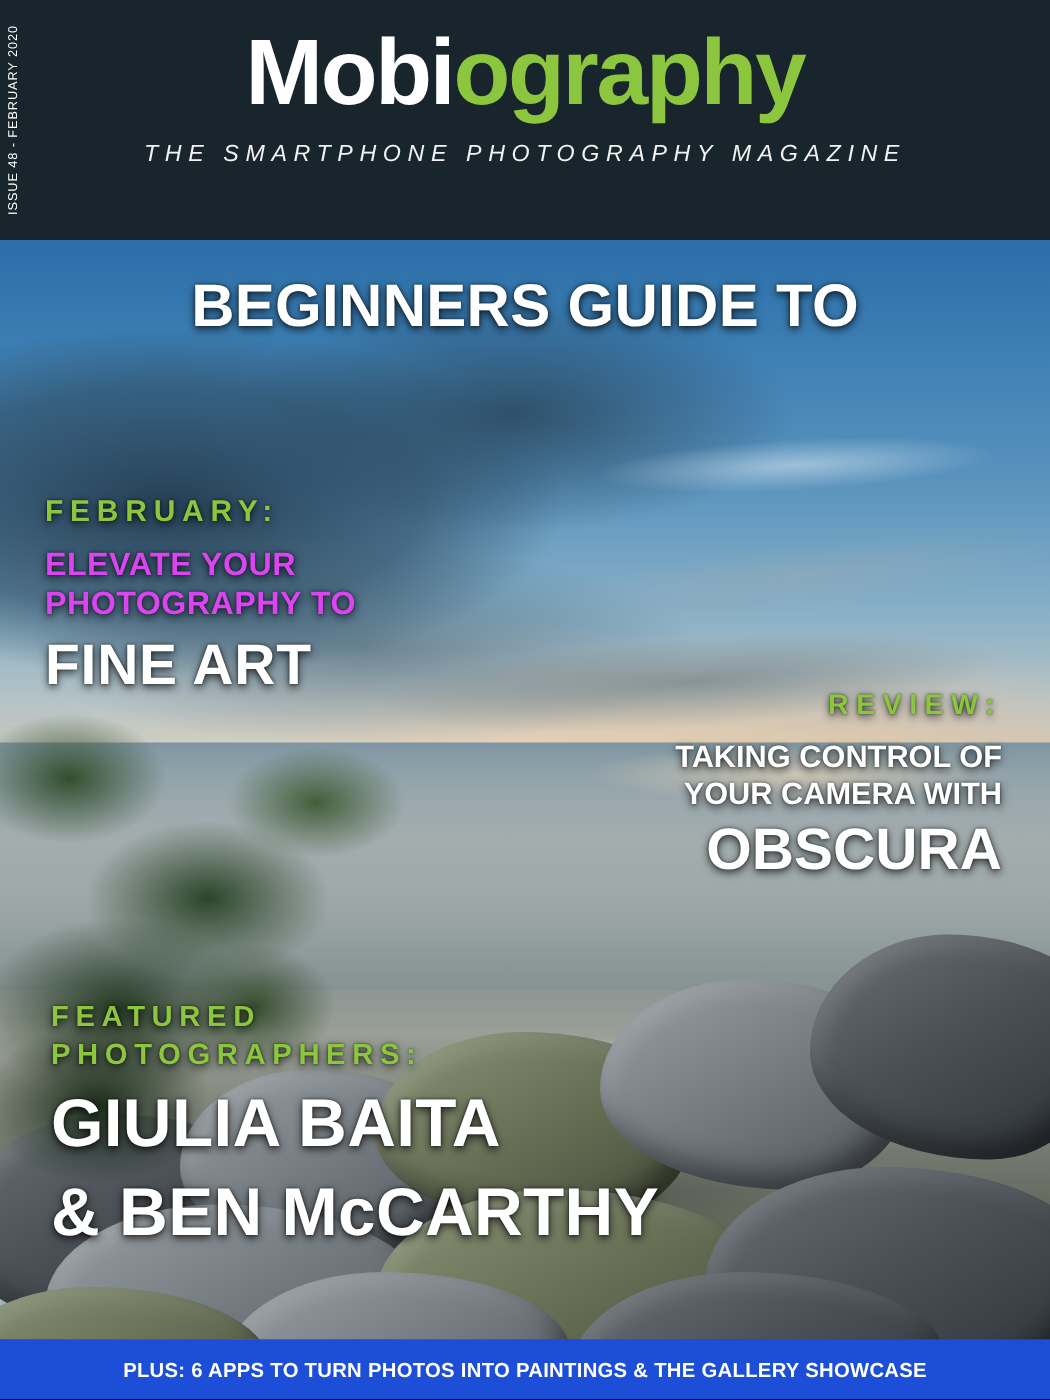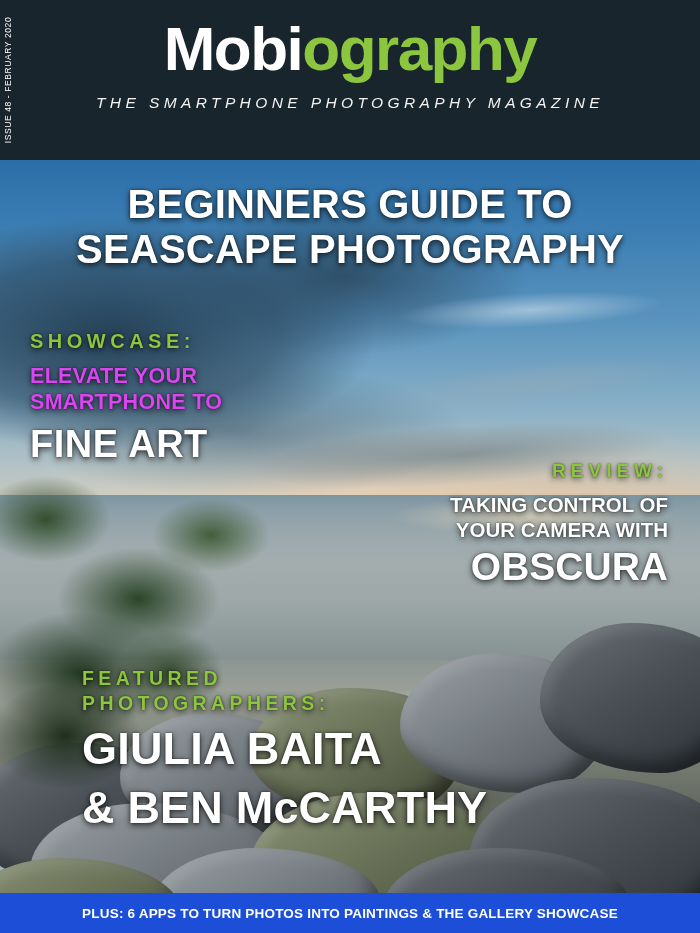--- a/index.html
+++ b/index.html
@@ -263,21 +263,20 @@
     font-size: 39px;
     font-weight: bold;
     line-height: 1.08;
     margin-top: 3px;
   }
 
   .featured {
     position: absolute;
     left: 34px; bottom: 60px;
     width: 600px;
-    margin-left: 48px;
   }
   .featured .kicker {
     font-size: 19.5px;
     line-height: 1.28;
     letter-spacing: 4.4px;
   }
   .featured .names {
     color: #ffffff;
     font-size: 45px;
     font-weight: bold;
@@ -338,27 +337,26 @@
     </div>
 
     <div class="veg"></div>
     <div class="veg2"></div>
   </div>
 
   <div class="cover-text" style="top:160px; height:733px; position:absolute;">
 
     <div class="headline shadowed">
       <div>BEGINNERS GUIDE TO</div>
-      <div>SEASCAPE PHOTOGRAPHY</div>
     </div>
 
     <div class="insights">
-      <div class="kicker shadowed">SHOWCASE:</div>
+      <div class="kicker shadowed">FEBRUARY:</div>
       <div class="line shadowed">ELEVATE YOUR</div>
-      <div class="line shadowed" style="margin-top:0;">SMARTPHONE TO</div>
+      <div class="line shadowed" style="margin-top:0;">PHOTOGRAPHY TO</div>
       <div class="big shadowed">FINE ART</div>
     </div>
 
     <div class="review">
       <div class="kicker shadowed">REVIEW:</div>
       <div class="line shadowed">TAKING CONTROL OF</div>
       <div class="line shadowed" style="margin-top:0;">YOUR CAMERA WITH</div>
       <div class="big shadowed">OBSCURA</div>
     </div>
 

